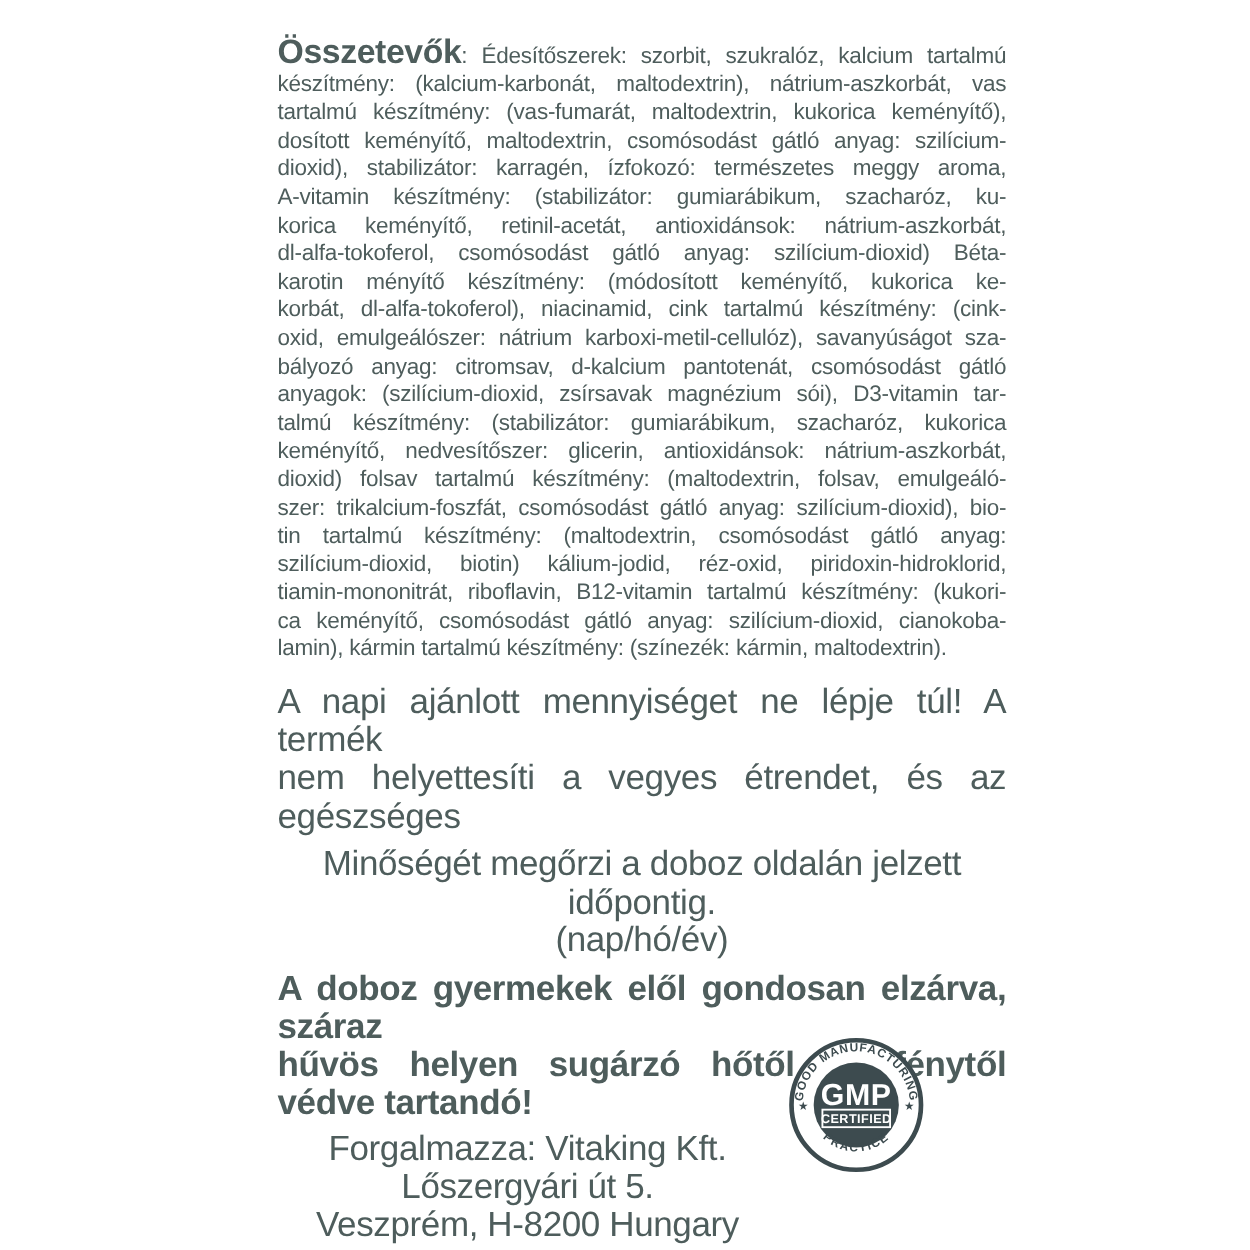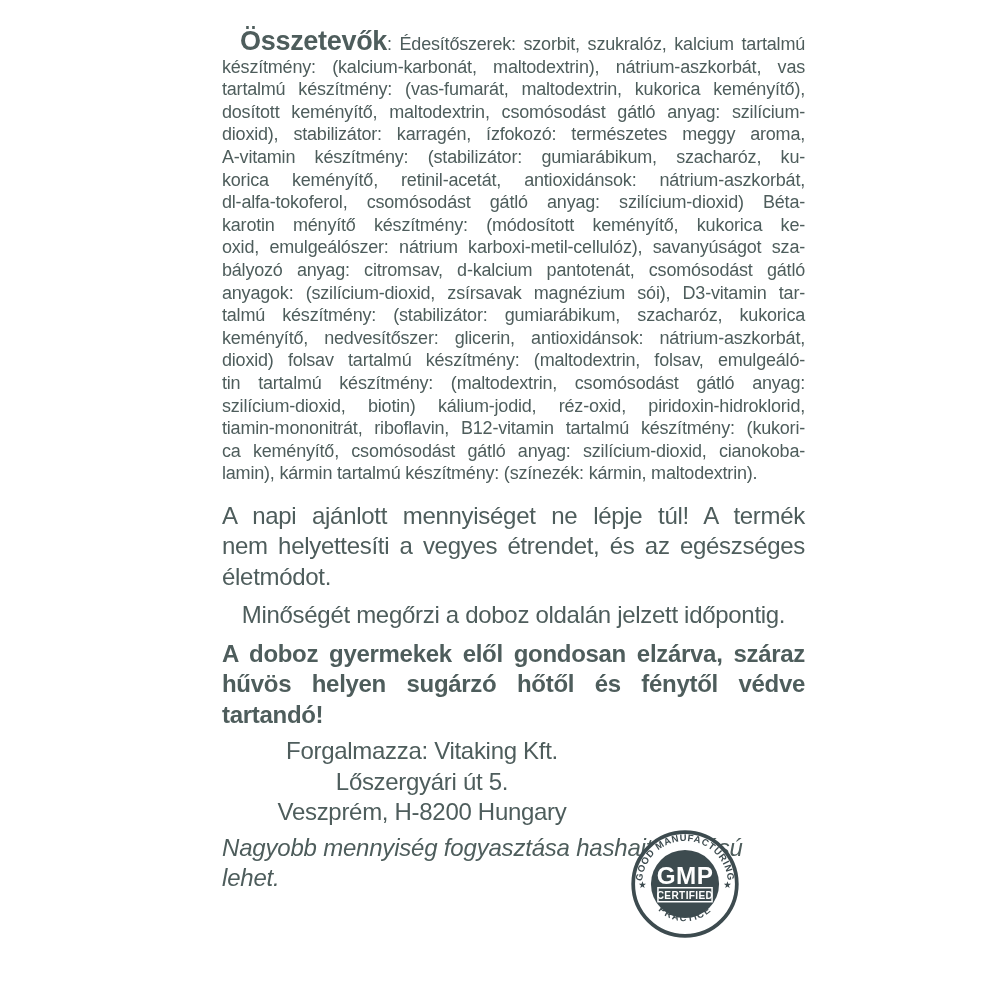--- a/index.html
+++ b/index.html
@@ -28,25 +28,24 @@
     white-space: normal;
   }
   .ingredients .rest-lines .line:last-child {
     text-align-last: left;
   }
   .ing-heading {
     font-weight: bold;
     font-size: 27px;
     line-height: 22.6px;
     letter-spacing: -0.3px;
-    margin-left: 18px;
   }
   
   .para {
-    font-size: 24px;
+    font-size: 28px;
     line-height: 30.5px;
     letter-spacing: -0.3px;
   }
   .jpara .line {
     text-align: justify;
     text-align-last: justify;
   }
   .jpara .line:last-child {
     text-align-last: left;
   }
@@ -80,42 +79,44 @@
     </div>
     <div class="rest-lines">
         <div class="line">készítmény: (kalcium-karbonát, maltodextrin), nátrium-aszkorbát, vas</div>
         <div class="line">tartalmú készítmény: (vas-fumarát, maltodextrin, kukorica keményítő),</div>
         <div class="line">dosított keményítő, maltodextrin, csomósodást gátló anyag: szilícium-</div>
         <div class="line">dioxid), stabilizátor: karragén, ízfokozó: természetes meggy aroma,</div>
         <div class="line">A-vitamin készítmény: (stabilizátor: gumiarábikum, szacharóz, ku-</div>
         <div class="line">korica keményítő, retinil-acetát, antioxidánsok: nátrium-aszkorbát,</div>
         <div class="line">dl-alfa-tokoferol, csomósodást gátló anyag: szilícium-dioxid) Béta-</div>
         <div class="line">karotin ményítő készítmény: (módosított keményítő, kukorica ke-</div>
+        <div class="line">korbát, dl-alfa-tokoferol), niacinamid, cink tartalmú készítmény: (cink-</div>
         <div class="line">oxid, emulgeálószer: nátrium karboxi-metil-cellulóz), savanyúságot sza-</div>
         <div class="line">bályozó anyag: citromsav, d-kalcium pantotenát, csomósodást gátló</div>
         <div class="line">anyagok: (szilícium-dioxid, zsírsavak magnézium sói), D3-vitamin tar-</div>
         <div class="line">talmú készítmény: (stabilizátor: gumiarábikum, szacharóz, kukorica</div>
         <div class="line">keményítő, nedvesítőszer: glicerin, antioxidánsok: nátrium-aszkorbát,</div>
         <div class="line">dioxid) folsav tartalmú készítmény: (maltodextrin, folsav, emulgeáló-</div>
+        <div class="line">szer: trikalcium-foszfát, csomósodást gátló anyag: szilícium-dioxid), bio-</div>
         <div class="line">tin tartalmú készítmény: (maltodextrin, csomósodást gátló anyag:</div>
         <div class="line">szilícium-dioxid, biotin) kálium-jodid, réz-oxid, piridoxin-hidroklorid,</div>
         <div class="line">tiamin-mononitrát, riboflavin, B12-vitamin tartalmú készítmény: (kukori-</div>
         <div class="line">ca keményítő, csomósodást gátló anyag: szilícium-dioxid, cianokoba-</div>
         <div class="line">lamin), kármin tartalmú készítmény: (színezék: kármin, maltodextrin).</div>
       </div>
   </div>
 
   <div class="para jpara para-daily">
       <div class="line">A napi ajánlott mennyiséget ne lépje túl! A termék</div>
       <div class="line">nem helyettesíti a vegyes étrendet, és az egészséges</div>
-      <div class="line">életmódot.</div>
     </div>
 
   <div class="para lpara para-quality">
       <div class="line">Minőségét megőrzi a doboz oldalán jelzett időpontig.</div>
+      <div class="line">(nap/hó/év)</div>
     </div>
 
   <div class="para jpara para-storage">
       <div class="line">A doboz gyermekek elől gondosan elzárva, száraz</div>
       <div class="line">hűvös helyen sugárzó hőtől és fénytől védve tartandó!</div>
     </div>
 
   <div class="para lpara para-distrib">
       <div class="line">Forgalmazza: Vitaking Kft.</div>
       <div class="line">Lőszergyári út 5.</div>

